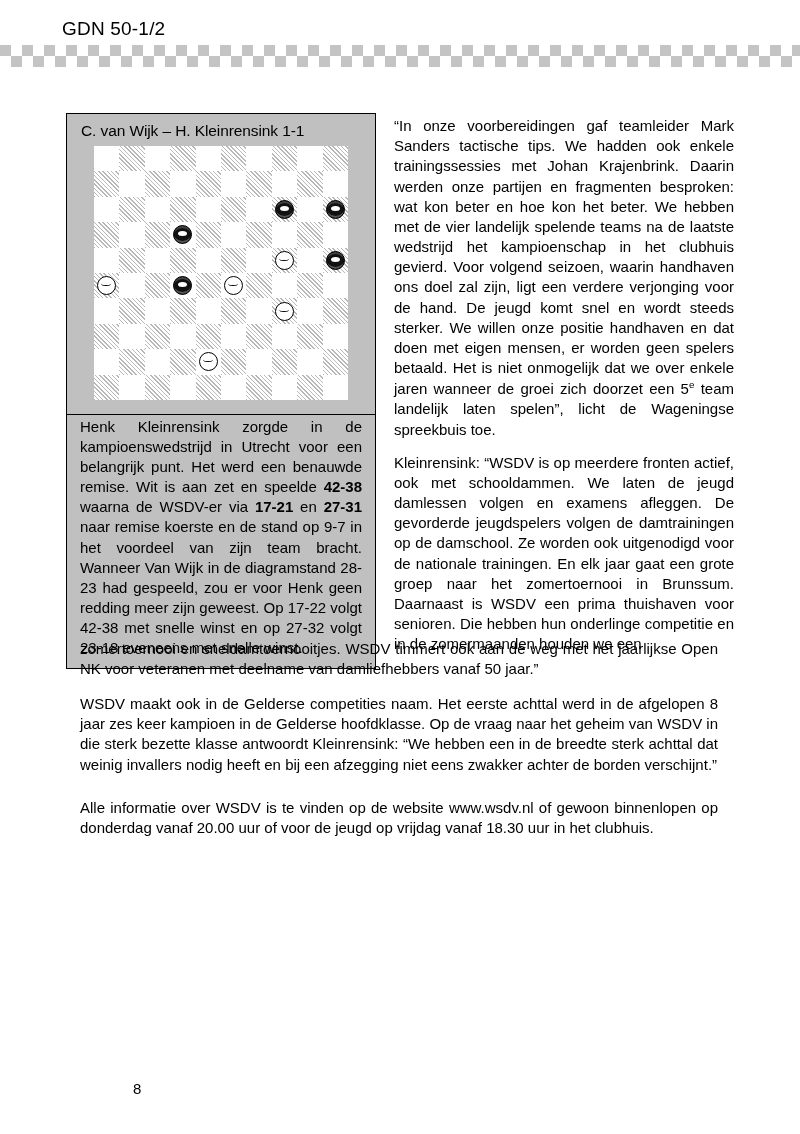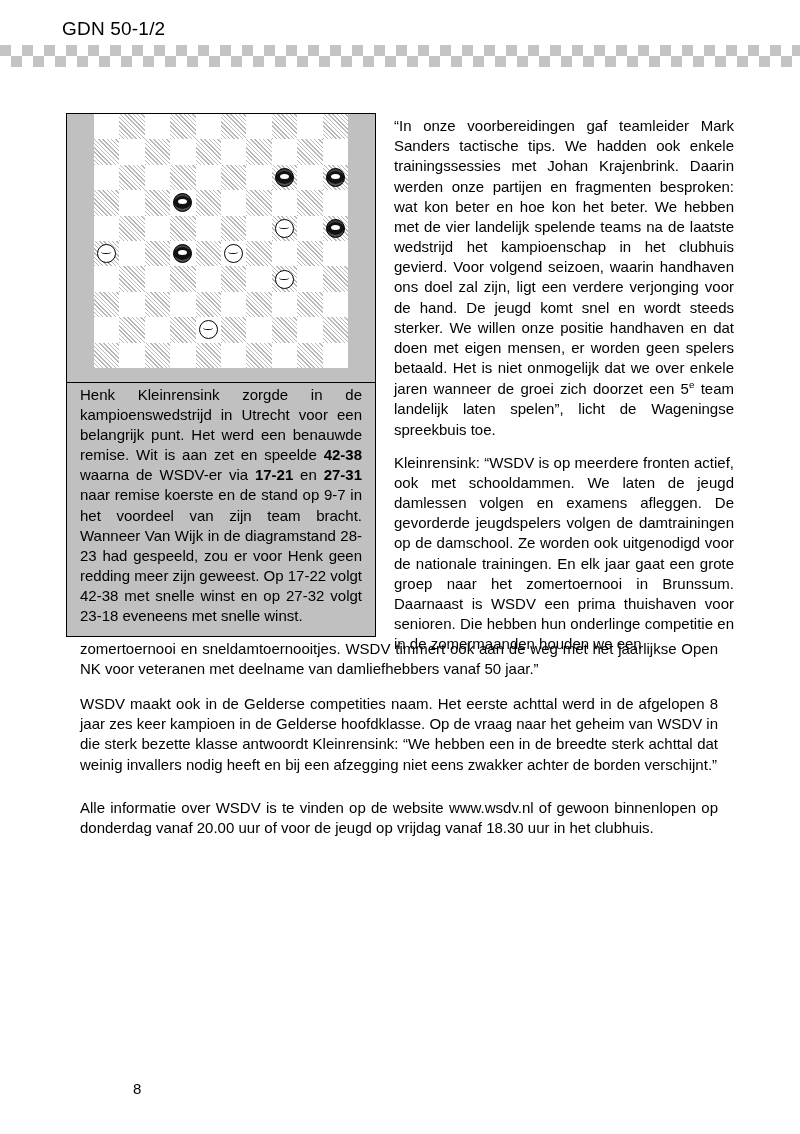--- a/index.html
+++ b/index.html
@@ -186,20 +186,21 @@
   <div class="header-title">GDN 50-1/2</div>
   <div class="checker-band">
     <div class="checker-row"></div>
     <div class="checker-row offset"></div>
   </div>
 </div>
 
 <div class="content">
 
   <div class="diagram-box">
+    <div class="diagram-title">C. van Wijk – H. Kleinrensink 1-1</div>
     <div class="board-wrap">
       <div class="board" id="board">
           <div class="sq-light"></div>
           <div class="sq-dark"></div>
           <div class="sq-light"></div>
           <div class="sq-dark"></div>
           <div class="sq-light"></div>
           <div class="sq-dark"></div>
           <div class="sq-light"></div>
           <div class="sq-dark"></div>

